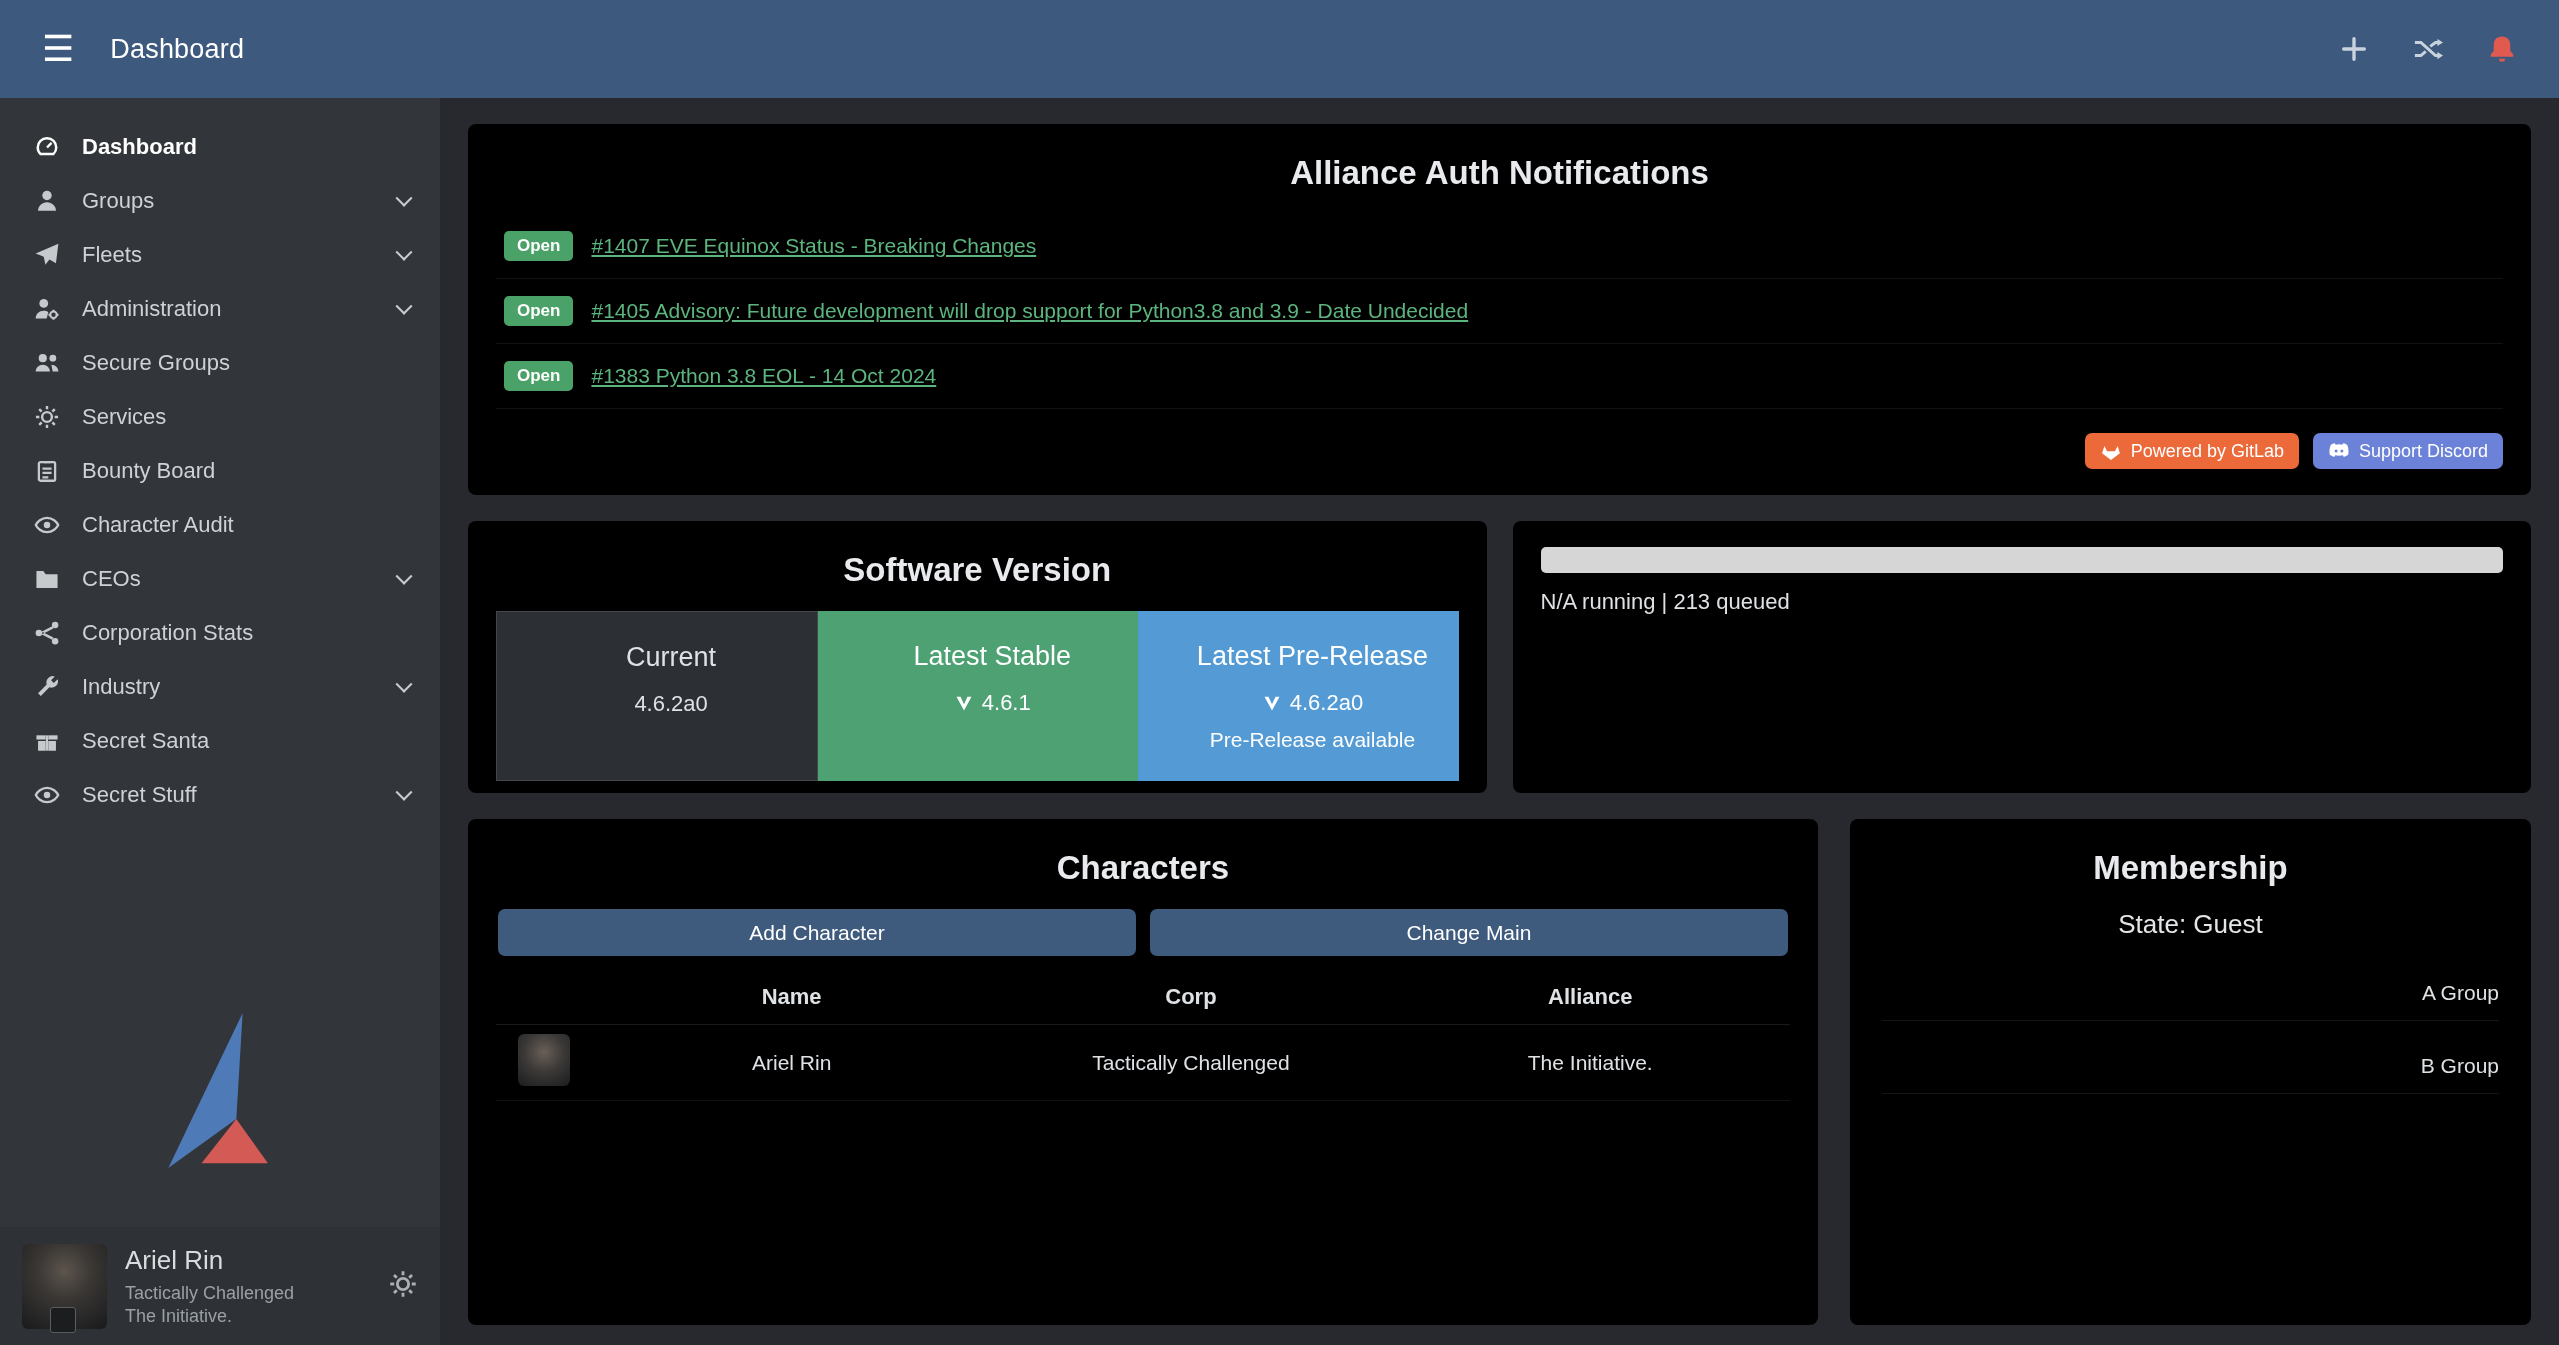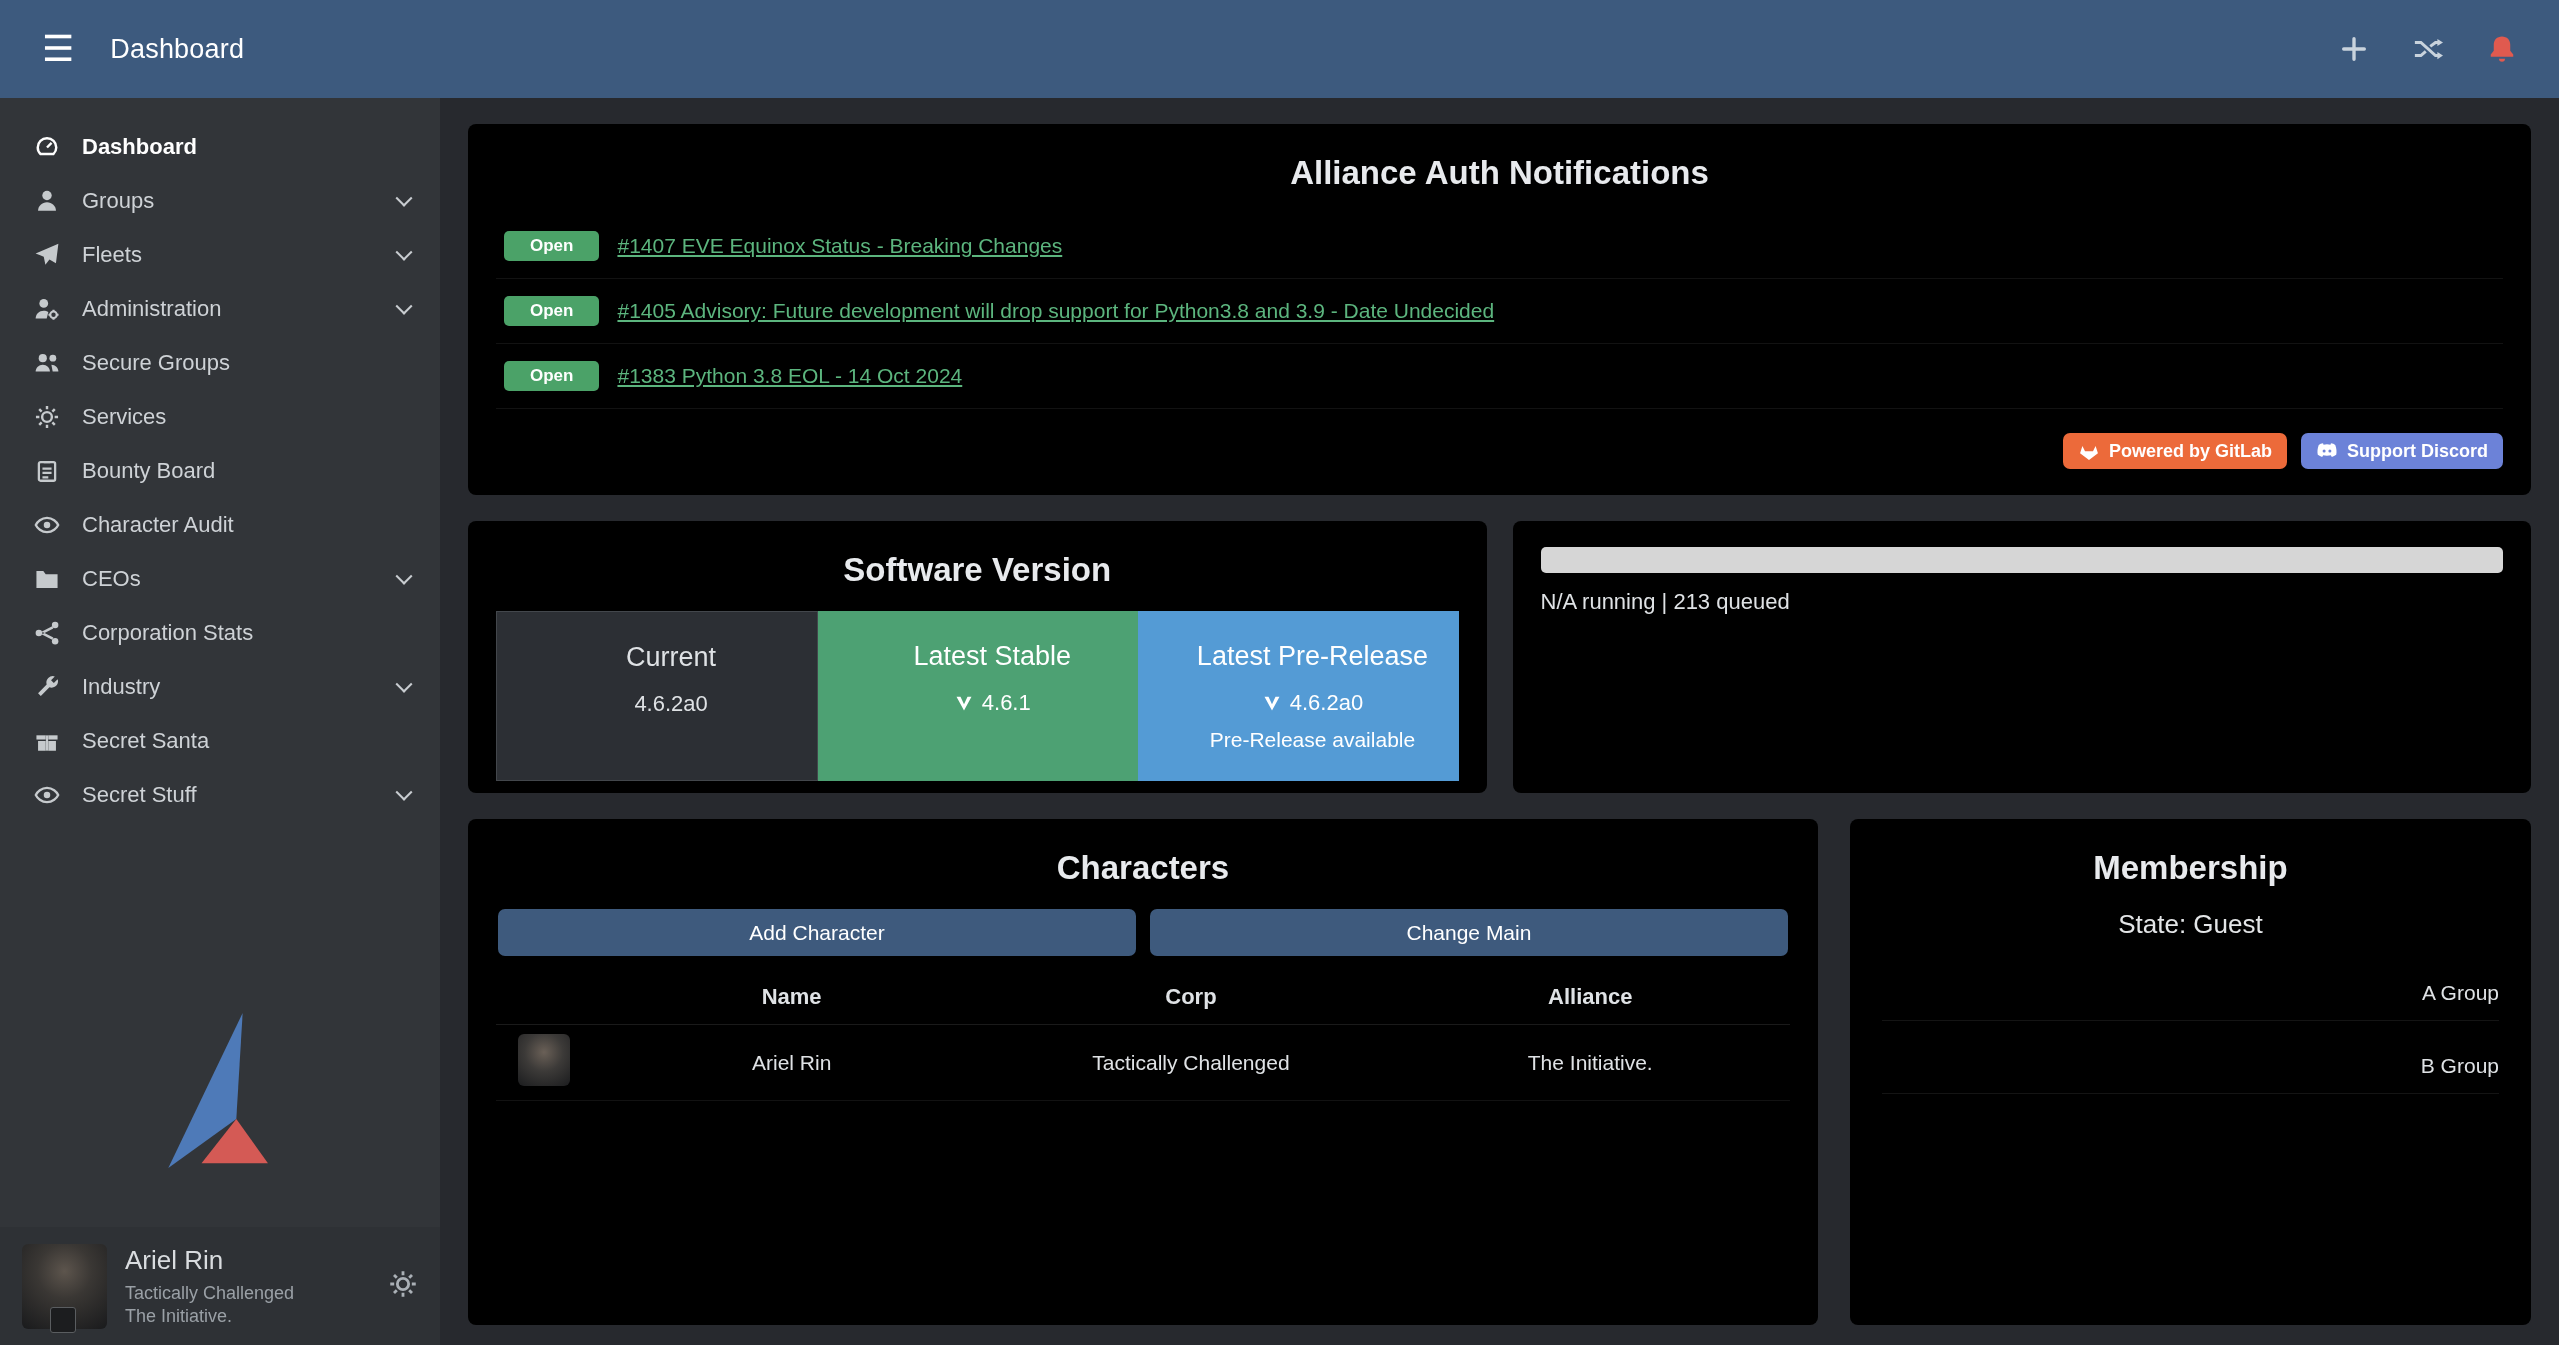--- a/index.html
+++ b/index.html
@@ -78,27 +78,27 @@
   .panel { background:#000000; border-radius:8px; padding:26px 28px; }
   .panel h2 { font-size:33px; font-weight:600; color:#e8eaed; text-align:center; margin:4px 0 22px; }
 
   
   .nrow {
     display:flex; align-items:center; gap:18px;
     padding:17px 8px; border-bottom:1px solid rgba(255,255,255,.07);
   }
   .open-badge {
     background:#4ba268; color:#ffffff; font-size:17px; font-weight:700;
-    padding:5px 26px; border-radius:5px; flex:0 0 auto;
+    padding:5px 13px; border-radius:5px; flex:0 0 auto;
   }
   .nlink { color:#5cb57e; font-size:21px; text-decoration:underline; cursor:pointer; }
   .badge-row { display:flex; justify-content:flex-end; gap:14px; margin-top:24px; }
   .pill {
     display:flex; align-items:center; gap:9px;
-    color:#ffffff; font-size:18px; font-weight:700;
+    color:#ffffff; font-size:18px; font-weight:400;
     padding:7px 15px; border-radius:7px; cursor:pointer; text-decoration:none;
   }
   .pill svg { width:22px; height:22px; }
   .pill.gitlab { background:#ec6a3a; }
   .pill.discord { background:#6c82d8; }
 
   
   .row2 { display:flex; gap:26px; }
   .row2 .panel { flex:1; height:272px; }
   .vrow { display:flex; }

